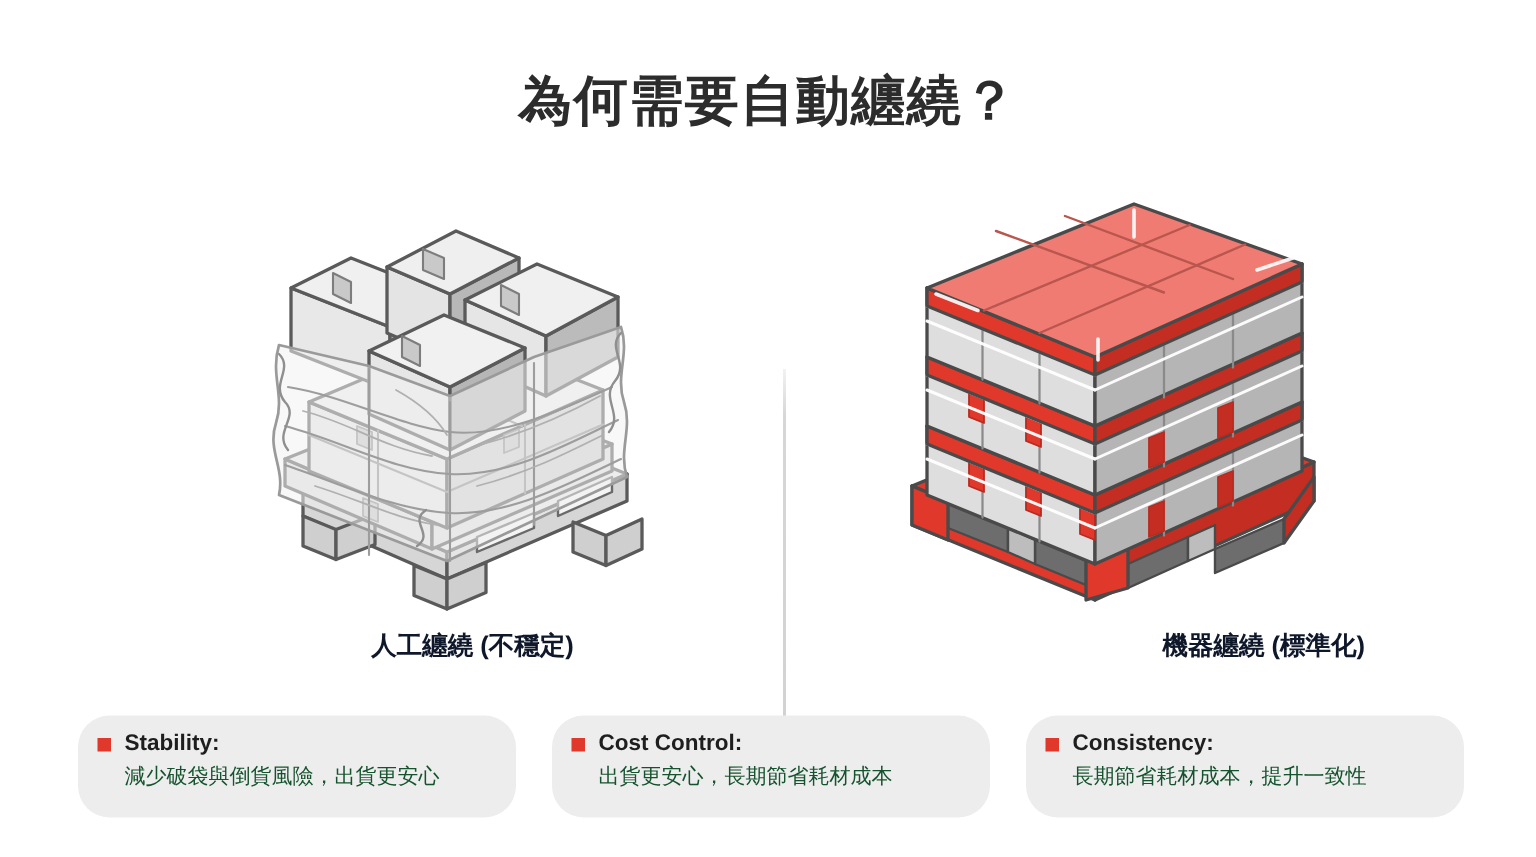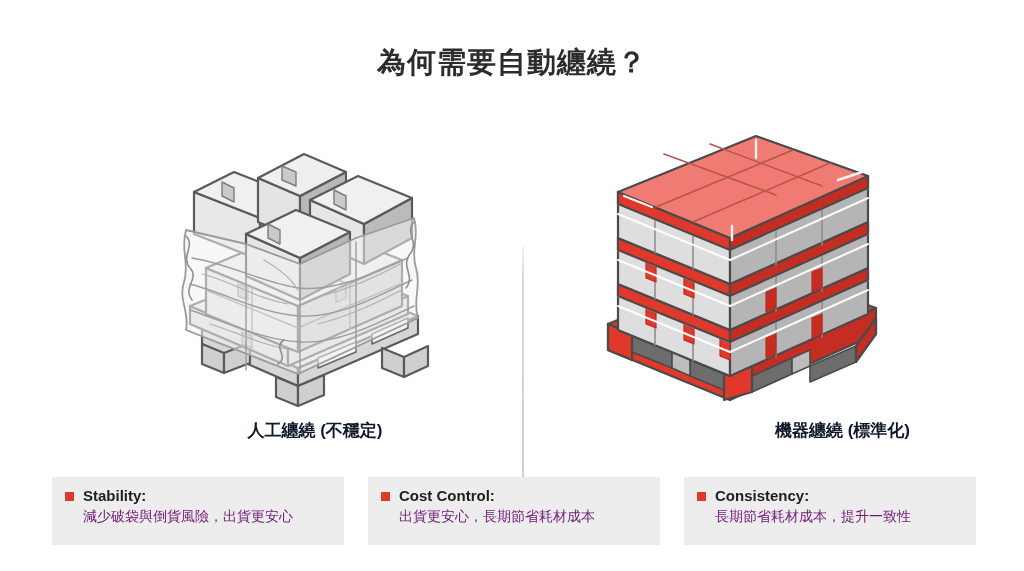--- a/index.html
+++ b/index.html
@@ -10,21 +10,21 @@
     font-family:"Liberation Sans","DejaVu Sans",sans-serif;
     overflow:hidden;
     position:relative;
   }
   .slide{position:absolute;inset:0;background:#fff;}
 
   
   .title{
     position:absolute;left:0;top:46px;width:1024px;
     text-align:center;
-    font-size:29px;
+    font-size:36px;
     font-weight:bold;
     color:#2c2c2c;
     letter-spacing:1px;
     line-height:1.15;
     white-space:nowrap;
   }
 
   
   .stage{position:absolute;left:0;top:118px;width:1024px;height:290px;}
   .divider{
@@ -51,33 +51,34 @@
     width:924px;height:68px;
     display:flex;gap:24px;
   }
   .card{
     flex:1 1 0;
     background:#ededed;
     padding:9px 14px 9px 13px;
     box-sizing:border-box;
     display:flex;
     align-items:flex-start;
+    border-radius:21px;
   }
   .bullet{
     width:9px;height:9px;background:#e0382b;
     flex:0 0 auto;margin-top:6px;margin-right:9px;
   }
   .card-body{flex:1 1 auto;min-width:0;}
   .card-title{
     font-size:15px;font-weight:bold;color:#1e1e1e;
     line-height:1.35;white-space:nowrap;
   }
   .card-desc{
-    font-size:14px;color:#701a75;line-height:1.45;
-    margin-top:1px;white-space:nowrap;font-family:Liberation Serif, serif;
+    font-size:14px;color:#14532d;line-height:1.45;
+    margin-top:1px;white-space:nowrap;
   }
 </style>
 </head>
 <body>
 
 <div class="slide">
 
   <div class="title">為何需要自動纏繞？</div>
 
   <div class="stage">

